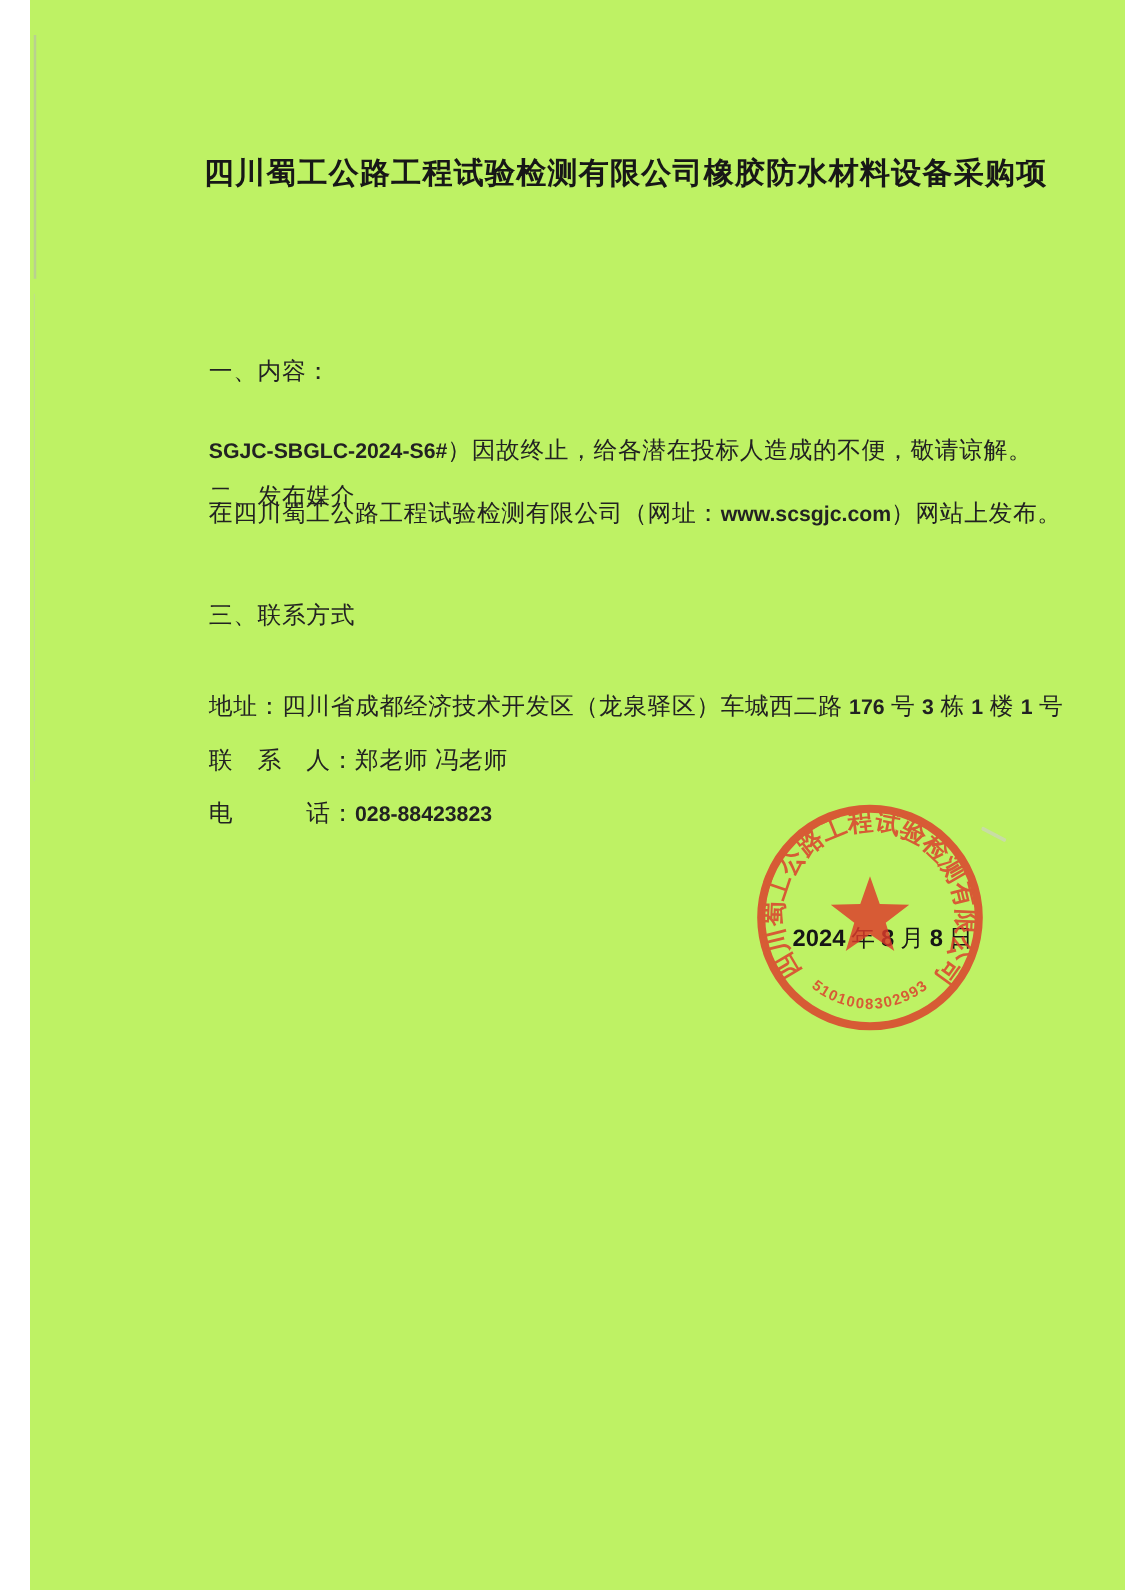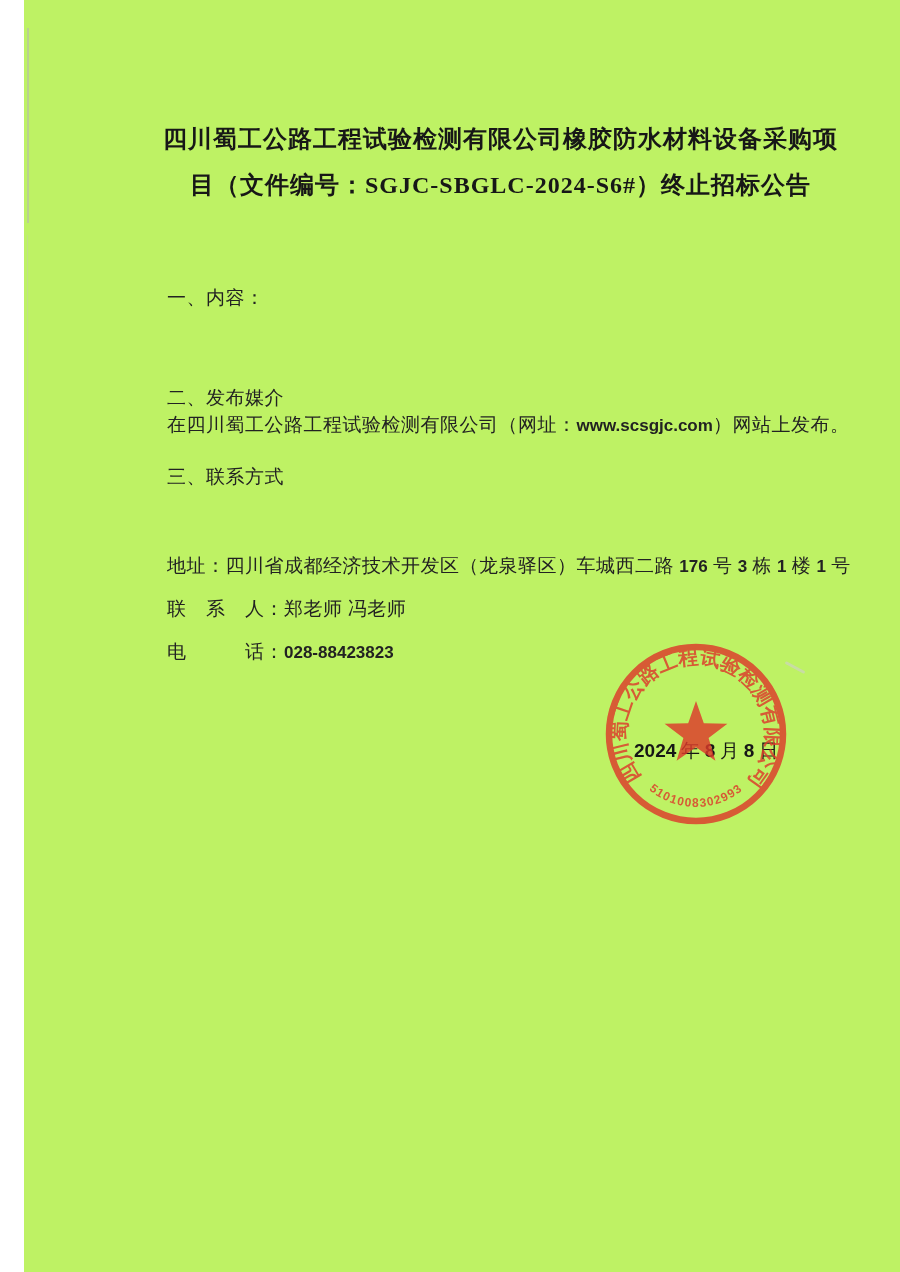--- a/index.html
+++ b/index.html
@@ -110,29 +110,29 @@
 <body>
 
 <div class="page">
 
   <div class="scan-line-1"></div>
   <div class="scan-line-2"></div>
   <div class="scan-smudge"></div>
 
   <div class="doc-title">
     <span class="tline">四川蜀工公路工程试验检测有限公司橡胶防水材料设备采购项</span>
-    <span class="tline">目（文件编号：SGJC-SBGLC-2024-S6#）终止招标公告</span>
   </div>
 
   <div class="line" style="top:286px;">一、内容：</div>
+  <div class="line" style="top:349px;"><span class="latin">SGJC-SBGLC-2024-S6#</span><span>）因故终止，给各潜在投标人造成的不便，敬请谅解。</span></div>
 
   <div class="line" style="top:386px;">二、发布媒介</div>
-  <div class="line" style="top:413px;"><span>在四川蜀工公路工程试验检测有限公司（网址：</span><span class="latin">www.scsgjc.com</span><span>）网站上发布。</span></div>
+  <div class="line" style="top:400px;"><span>在四川蜀工公路工程试验检测有限公司（网址：</span><span class="latin">www.scsgjc.com</span><span>）网站上发布。</span></div>
 
-  <div class="line" style="top:465px;">三、联系方式</div>
+  <div class="line" style="top:481px;">三、联系方式</div>
 
 
   <div class="line" style="top:554px;"><span>地址：</span><span>四川省成都经济技术开发区（龙泉驿区）车城西二路 </span><span class="latin">176</span><span> 号 </span><span class="latin">3</span><span> 栋 </span><span class="latin">1</span><span> 楼 </span><span class="latin">1</span><span> 号</span></div>
 
   <div class="line" style="top:597px;"><span>联　系　人：</span><span>郑老师 冯老师</span></div>
 
   <div class="line" style="top:640px;text-align:right;"><span>电　　　话：</span><span class="latin">028-88423823</span></div>
 
   <div class="date-line"><span class="num">2024</span><span> 年 </span><span class="num">8</span><span> 月 </span><span class="num">8</span><span> 日</span></div>
 

